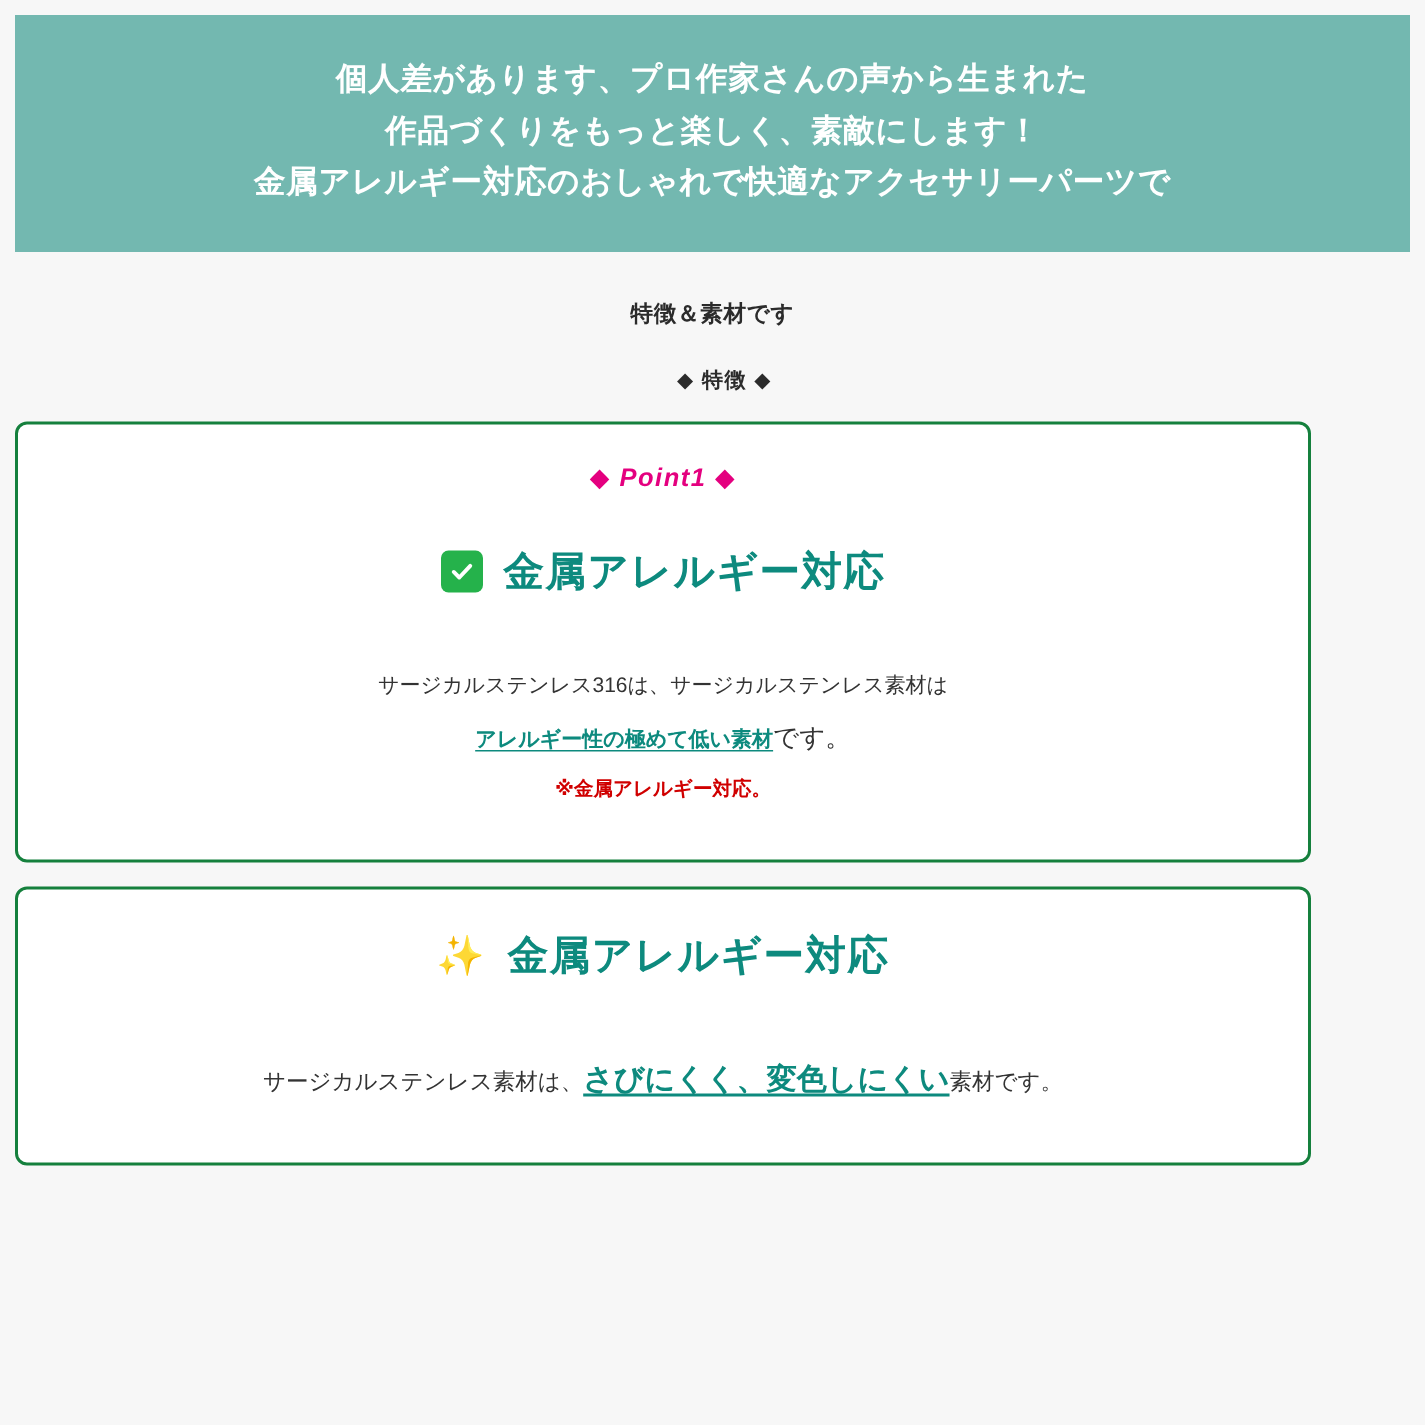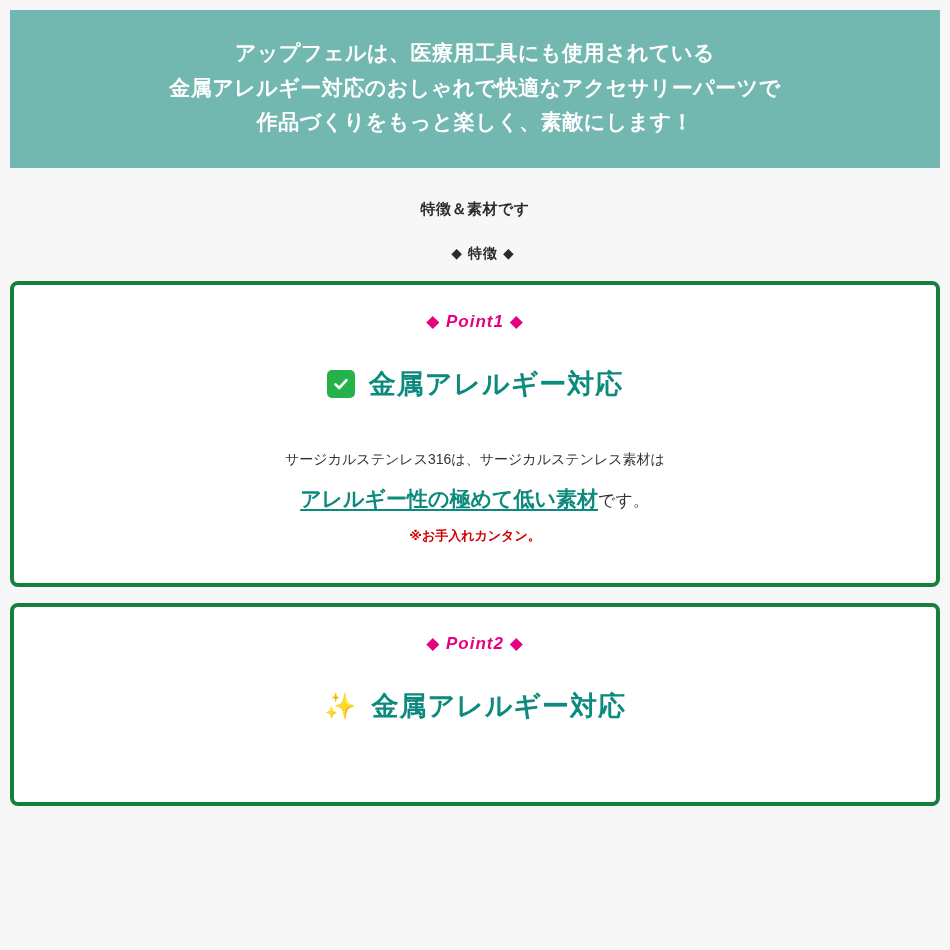--- a/index.html
+++ b/index.html
@@ -51,24 +51,24 @@
     font-size: 14px;
     font-weight: bold;
     color: #2b2b2b;
     margin: 26px 0 18px 16px;
     letter-spacing: 1px;
   }
 
   
   .card {
     background: #ffffff;
-    border: 4px solid #15803d;
+    border: 2px solid #15803d;
     border-radius: 8px;
     margin: 0 10px 16px 10px;
-    width: 930px;
+    width: 864px;
     box-sizing: border-box;
     padding: 26px 30px 34px;
   }
 
   .point-label {
     text-align: center;
     color: #e4007f;
     font-weight: bold;
     font-style: italic;
     font-size: 17px;
@@ -119,21 +119,21 @@
     font-size: 14px;
   }
   .body-line.big {
     font-size: 17px;
   }
   .emph {
     color: #0d8a7e;
     font-weight: bold;
     text-decoration: underline;
     text-underline-offset: 3px;
-    font-size: 21px;
+    font-size: 14px;
   }
   .emph-2 {
     color: #0d8a7e;
     font-weight: bold;
     text-decoration: underline;
     text-underline-offset: 3px;
     font-size: 20px;
   }
   .note {
     text-align: center;
@@ -152,23 +152,23 @@
     line-height: 2.1;
     font-size: 15px;
   }
 </style>
 </head>
 <body>
 
 <div class="page">
 
   <div class="hero">
-    <div class="hero-line">アップフェルは、医療用工具にも使用されている</div>
+    <div class="hero-line">個人差があります、プロ作家さんの声から生まれた</div>
+    <div class="hero-line">作品づくりをもっと楽しく、素敵にします！</div>
     <div class="hero-line">金属アレルギー対応のおしゃれで快適なアクセサリーパーツで</div>
-    <div class="hero-line">作品づくりをもっと楽しく、素敵にします！</div>
   </div>
 
   <div class="section-title">特徴＆素材です</div>
   <div class="sub-title">◆ 特徴 ◆</div>
 
   <div class="card">
     <div class="point-label">◆ Point1 ◆</div>
 
     <div class="card-heading">
       <span class="glyph">
@@ -180,28 +180,30 @@
       </span>
       <span>金属アレルギー対応</span>
     </div>
 
     <div class="body-line small">サージカルステンレス316は、サージカルステンレス素材は</div>
     <div class="spacer-6"></div>
     <div class="body-line big">
       <span class="emph">アレルギー性の極めて低い素材</span><span>です。</span>
     </div>
     <div class="spacer-6"></div>
-    <div class="note">※お手入れカンタン。</div>
+    <div class="note">※金属アレルギー対応。</div>
   </div>
 
   <div class="card">
-    <div class="point-label">◆ Point2 ◆</div>
 
     <div class="card-heading">
       <span class="glyph sparkle">✨</span>
       <span>金属アレルギー対応</span>
     </div>
 
     <div class="card2-lines">
+      <div class="row">
+        <span>サージカルステンレス素材は、</span><span class="emph-2">さびにくく、変色しにくい</span><span>素材です。</span>
+      </div>
     </div>
   </div>
 
 </div>
 
 </body></html>

